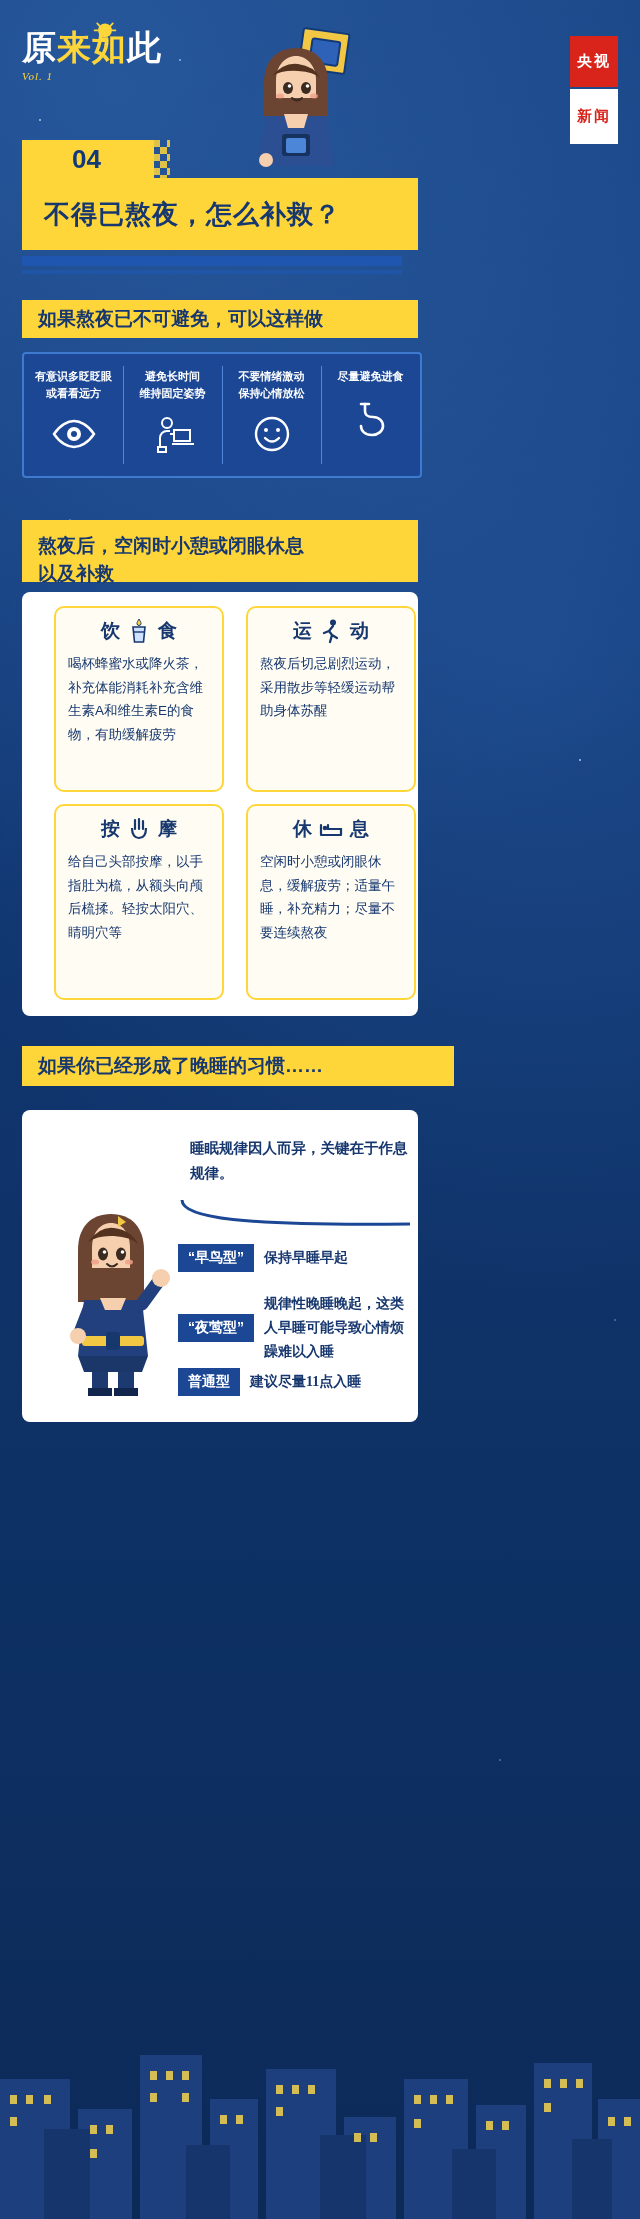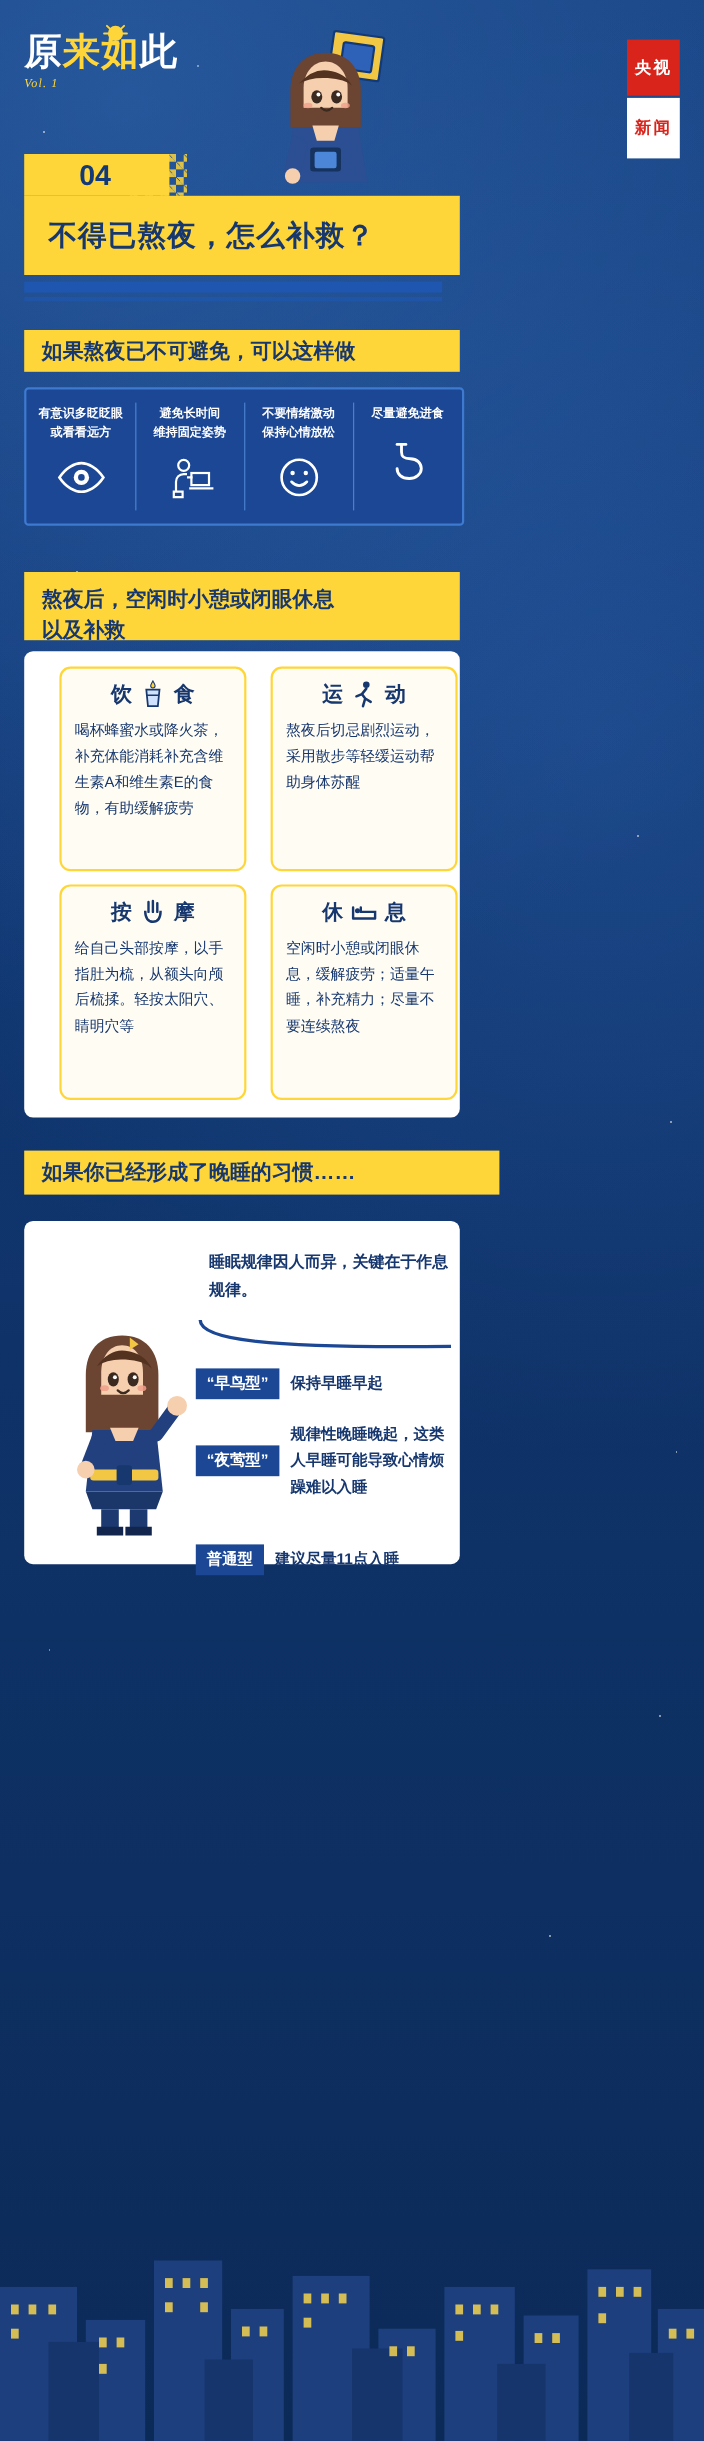--- a/index.html
+++ b/index.html
@@ -287,21 +287,21 @@
   </svg>
 
   <div class="type-row" style="left:178px;top:1244px;width:232px;">
     <span class="type-tag">“早鸟型”</span>
     <span class="type-txt">保持早睡早起</span>
   </div>
   <div class="type-row" style="left:178px;top:1292px;width:236px;">
     <span class="type-tag">“夜莺型”</span>
     <span class="type-txt">规律性晚睡晚起，这类人早睡可能导致心情烦躁难以入睡</span>
   </div>
-  <div class="type-row" style="left:178px;top:1404px;width:236px;">
+  <div class="type-row" style="left:178px;top:1368px;width:236px;font-family:Liberation Serif, serif;">
     <span class="type-tag">普通型</span>
     <span class="type-txt">建议尽量11点入睡</span>
   </div>
 
   <svg class="girl2" viewBox="0 0 130 200">
     <path d="M30 50c0-22 12-36 33-36s33 14 33 36v52H30z" fill="#6b4432"></path>
     <path d="M44 48c0-15 8-25 19-25s19 10 19 25v20H44z" fill="#f6cfae"></path>
     <ellipse cx="55" cy="54" rx="5" ry="6.5" fill="#3b2a20"></ellipse>
     <ellipse cx="73" cy="54" rx="5" ry="6.5" fill="#3b2a20"></ellipse>
     <circle cx="56.5" cy="52" r="1.8" fill="#fff"></circle>

